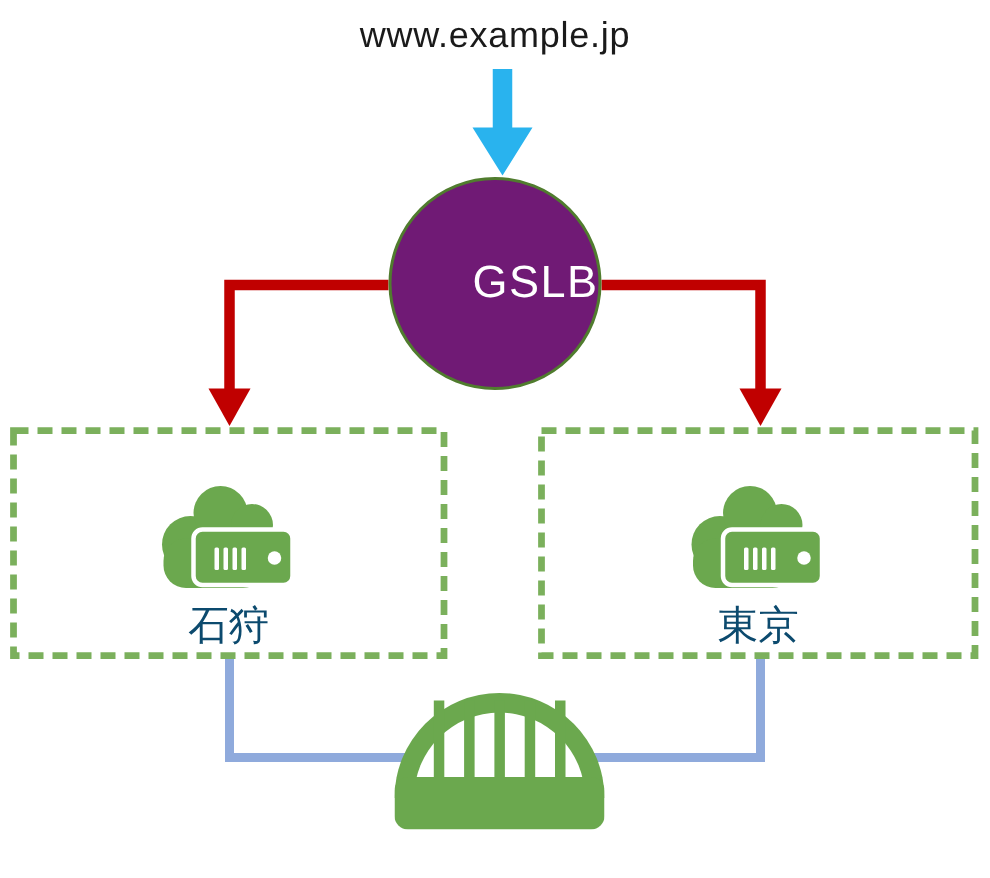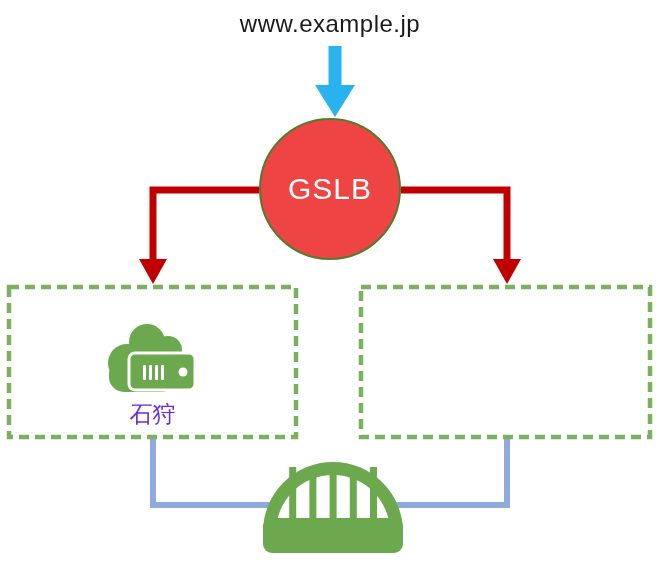--- a/index.html
+++ b/index.html
@@ -33,26 +33,26 @@
     left: 0;
     width: 660px;
     height: 585px;
   }
 
   .gslb-circle {
     left: 259px;
     top: 118px;
     width: 138px;
     height: 138px;
-    background: #ef4444;
+    background: #701a75;
     border: 2.5px solid #507c2e;
     border-radius: 50%;
     display: flex;
     align-items: center;
-    justify-content: center;
+    justify-content: flex-end;
   }
   .gslb-label {
     color: #ffffff;
     font-size: 30px;
     letter-spacing: 1px;
   }
 
   .site-box {
     top: 287px;
     height: 150px;
@@ -60,22 +60,22 @@
     flex-direction: column;
     align-items: center;
   }
   .site-box.left  { left: 9px;   width: 287px; }
   .site-box.right { left: 361px; width: 289px; }
 
   .site-icon { margin-top: 34px; line-height: 0; }
 
   .site-label {
     margin-top: 6px;
-    font-size: 23px;
-    color: #6d28d9;
+    font-size: 27px;
+    color: #0c4a6e;
   }
 
   .bridge-wrap {
     left: 263px;
     top: 462px;
     width: 140px;
     height: 91px;
     line-height: 0;
   }
 
@@ -138,20 +138,41 @@
           <rect x="42" y="44" width="3" height="15" rx="1"></rect>
           <rect x="48" y="44" width="3" height="15" rx="1"></rect>
           <rect x="54" y="44" width="3" height="15" rx="1"></rect>
           <circle cx="76" cy="51" r="4.5"></circle>
         </g>
       </svg>
     </span>
     <div class="site-label">石狩</div>
   </div>
 
+  <div class="abs site-box right">
+    <span class="site-icon">
+      <svg width="92" height="72" viewBox="0 0 92 72">
+        <g fill="#6ba84e">
+          <circle cx="20" cy="42" r="19"></circle>
+          <circle cx="40" cy="21" r="18"></circle>
+          <circle cx="61" cy="29" r="14"></circle>
+          <rect x="2" y="38" width="68" height="33" rx="15"></rect>
+        </g>
+        <rect x="22" y="32" width="66" height="37" rx="6" fill="#6ba84e" stroke="#ffffff" stroke-width="3"></rect>
+        <g fill="#ffffff">
+          <rect x="36" y="44" width="3" height="15" rx="1"></rect>
+          <rect x="42" y="44" width="3" height="15" rx="1"></rect>
+          <rect x="48" y="44" width="3" height="15" rx="1"></rect>
+          <rect x="54" y="44" width="3" height="15" rx="1"></rect>
+          <circle cx="76" cy="51" r="4.5"></circle>
+        </g>
+      </svg>
+    </span>
+    <div class="site-label">東京</div>
+  </div>
 
   <span class="abs bridge-wrap">
     <svg width="140" height="91" viewBox="0 0 140 91">
       <path d="M0,70 A70,70 0 0 1 140,70 Z" fill="#6ba84e"></path>
       <path d="M13,70 A57,57 0 0 1 127,70 Z" fill="#ffffff"></path>
       <g fill="#6ba84e">
         <rect x="26.2" y="5" width="7" height="65"></rect>
         <rect x="46.4" y="5" width="7" height="65"></rect>
         <rect x="66.6" y="5" width="7" height="65"></rect>
         <rect x="86.8" y="5" width="7" height="65"></rect>

